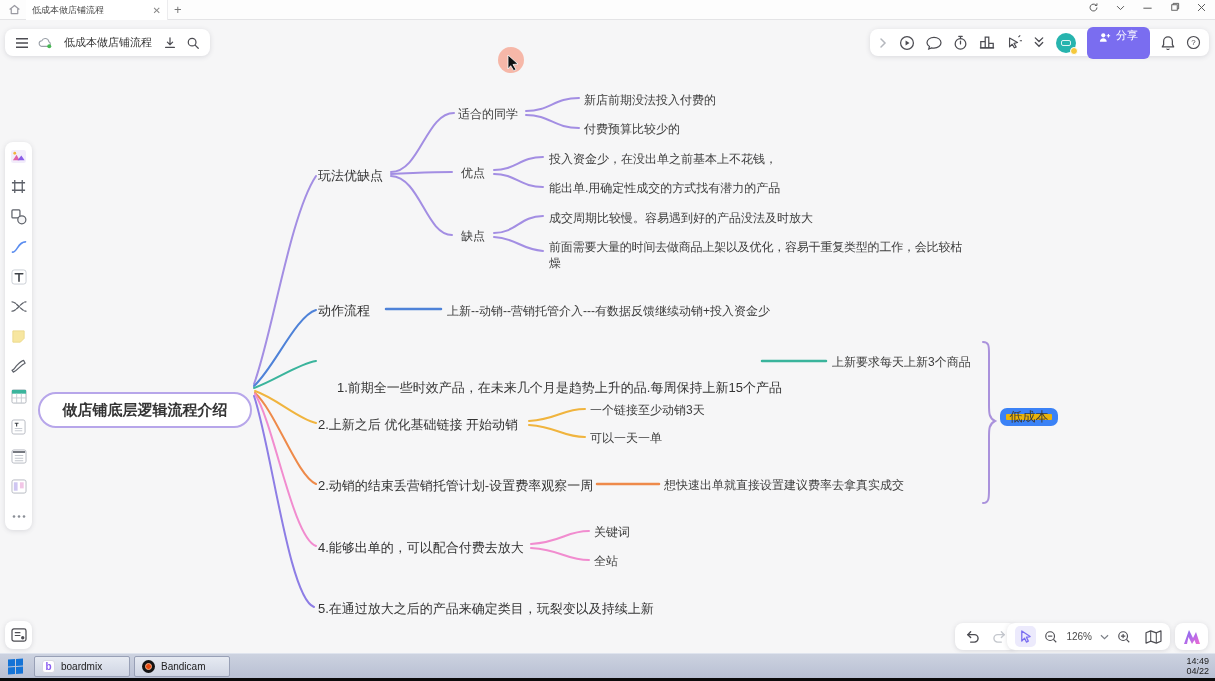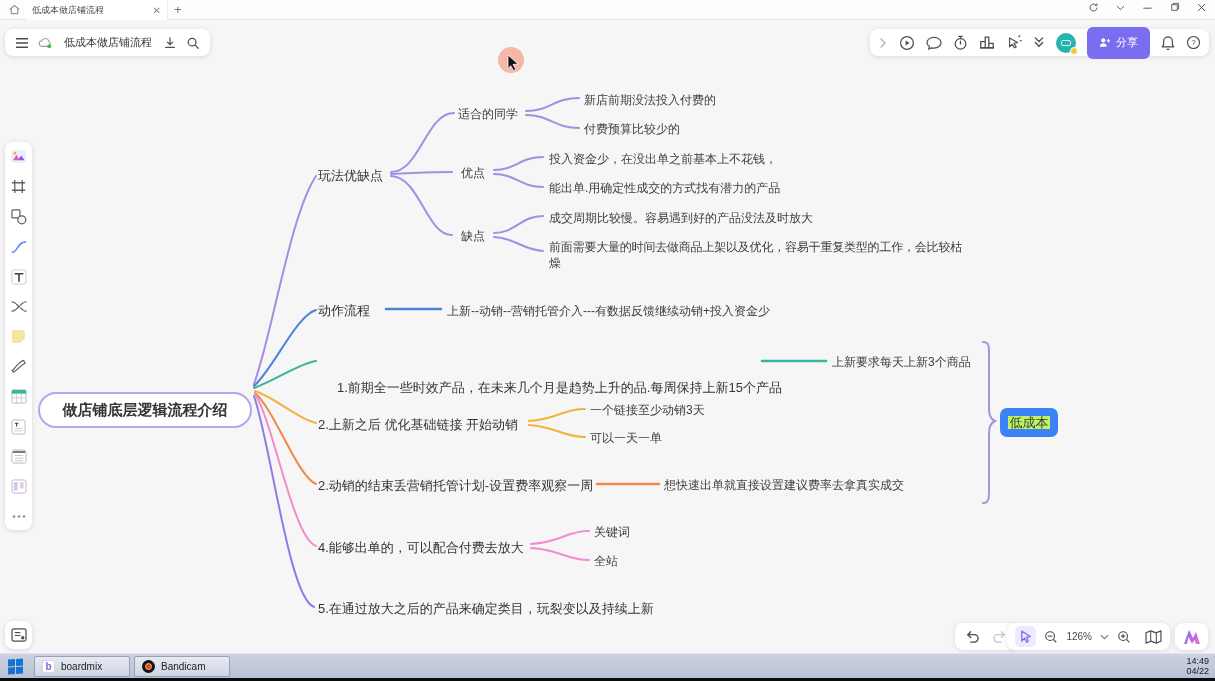--- a/index.html
+++ b/index.html
@@ -18,32 +18,32 @@
   .winctl svg { display:block; }
 
   
   .canvas { position:absolute; top:20px; left:0; width:1215px; height:633px; background:#f6f6f7; }
   .maplines { position:absolute; top:0; left:0; z-index:1; }
 
   .mm { position:absolute; font-size:12px; color:#3d3d3d; white-space:nowrap; z-index:3; }
   .mm.l1 { font-size:13px; color:#343434; }
   .mm.wrap { white-space:normal; width:414px; line-height:16px; letter-spacing:-0.2px; }
   .rootnode { position:absolute; left:38px; top:372px; width:214px; height:36px; background:#fff; border:2px solid #b7a6ea; border-radius:19px; display:flex; align-items:center; justify-content:center; font-size:15px; font-weight:600; color:#333; z-index:3; }
-  .lownode { position:absolute; left:1000px; top:408px; width:58px; height:29px; background:#bef264; border:8px solid #3b82f6; border-radius:7px; display:flex; align-items:center; justify-content:center; font-size:13px; color:#3a3a3a; z-index:3; }
+  .lownode { position:absolute; left:1000px; top:408px; width:58px; height:18px; background:#eab308; border:6px solid #3b82f6; border-radius:7px; display:flex; align-items:center; justify-content:center; font-size:13px; color:#3a3a3a; z-index:3; }
 
   
   .halo { position:absolute; left:498px; top:47px; width:26px; height:26px; border-radius:50%; background:#f6b3a3; opacity:.95; z-index:8; }
   .cursor-arrow { position:absolute; left:507px; top:55px; z-index:9; }
 
   
   .panel { position:absolute; background:#fff; border-radius:8px; box-shadow:0 1px 5px rgba(70,70,90,.16); z-index:10; }
   .tl-bar { left:5px; top:29px; height:27px; display:flex; align-items:center; padding:0 10px; gap:9px; }
   .tl-title { font-size:11px; color:#333; margin:0 2px; }
   .tr-bar { right:6px; top:29px; height:27px; display:flex; align-items:center; padding:0 8px; gap:11px; }
-  .share-btn { background:#7a6df0; color:#fff; font-size:11px; height:21px; padding:16px 12px; border-radius:6px; display:flex; align-items:center; gap:5px; border:none; }
+  .share-btn { background:#7a6df0; color:#fff; font-size:11px; height:21px; padding:16px 12px; border-radius:6px; display:flex; align-items:flex-end; gap:5px; border:none; }
   .avatar { width:20px; height:20px; border-radius:50%; background:#27b4ae; position:relative; }
   .avatar .badge { position:absolute; right:-2px; bottom:-2px; width:8px; height:8px; border-radius:50%; background:#f5c83c; border:1px solid #fff; }
   .avatar .sq { position:absolute; left:5px; top:7px; width:10px; height:6px; border:1px solid rgba(255,255,255,.85); border-radius:2px; }
 
   .sidebar { left:5px; top:142px; width:27px; padding:6px 0 5px 0; display:flex; flex-direction:column; align-items:center; gap:13px; }
   .sb-it { width:17px; height:17px; display:flex; align-items:center; justify-content:center; }
   .board-btn { left:5px; top:621px; width:27px; height:28px; display:flex; align-items:center; justify-content:center; }
 
   .br-undo { right:198px; bottom:31px; height:27px; display:flex; align-items:center; gap:12px; padding:0 10px; }
   .br-zoom { right:45px; bottom:31px; height:27px; display:flex; align-items:center; gap:8px; padding:0 8px; }

